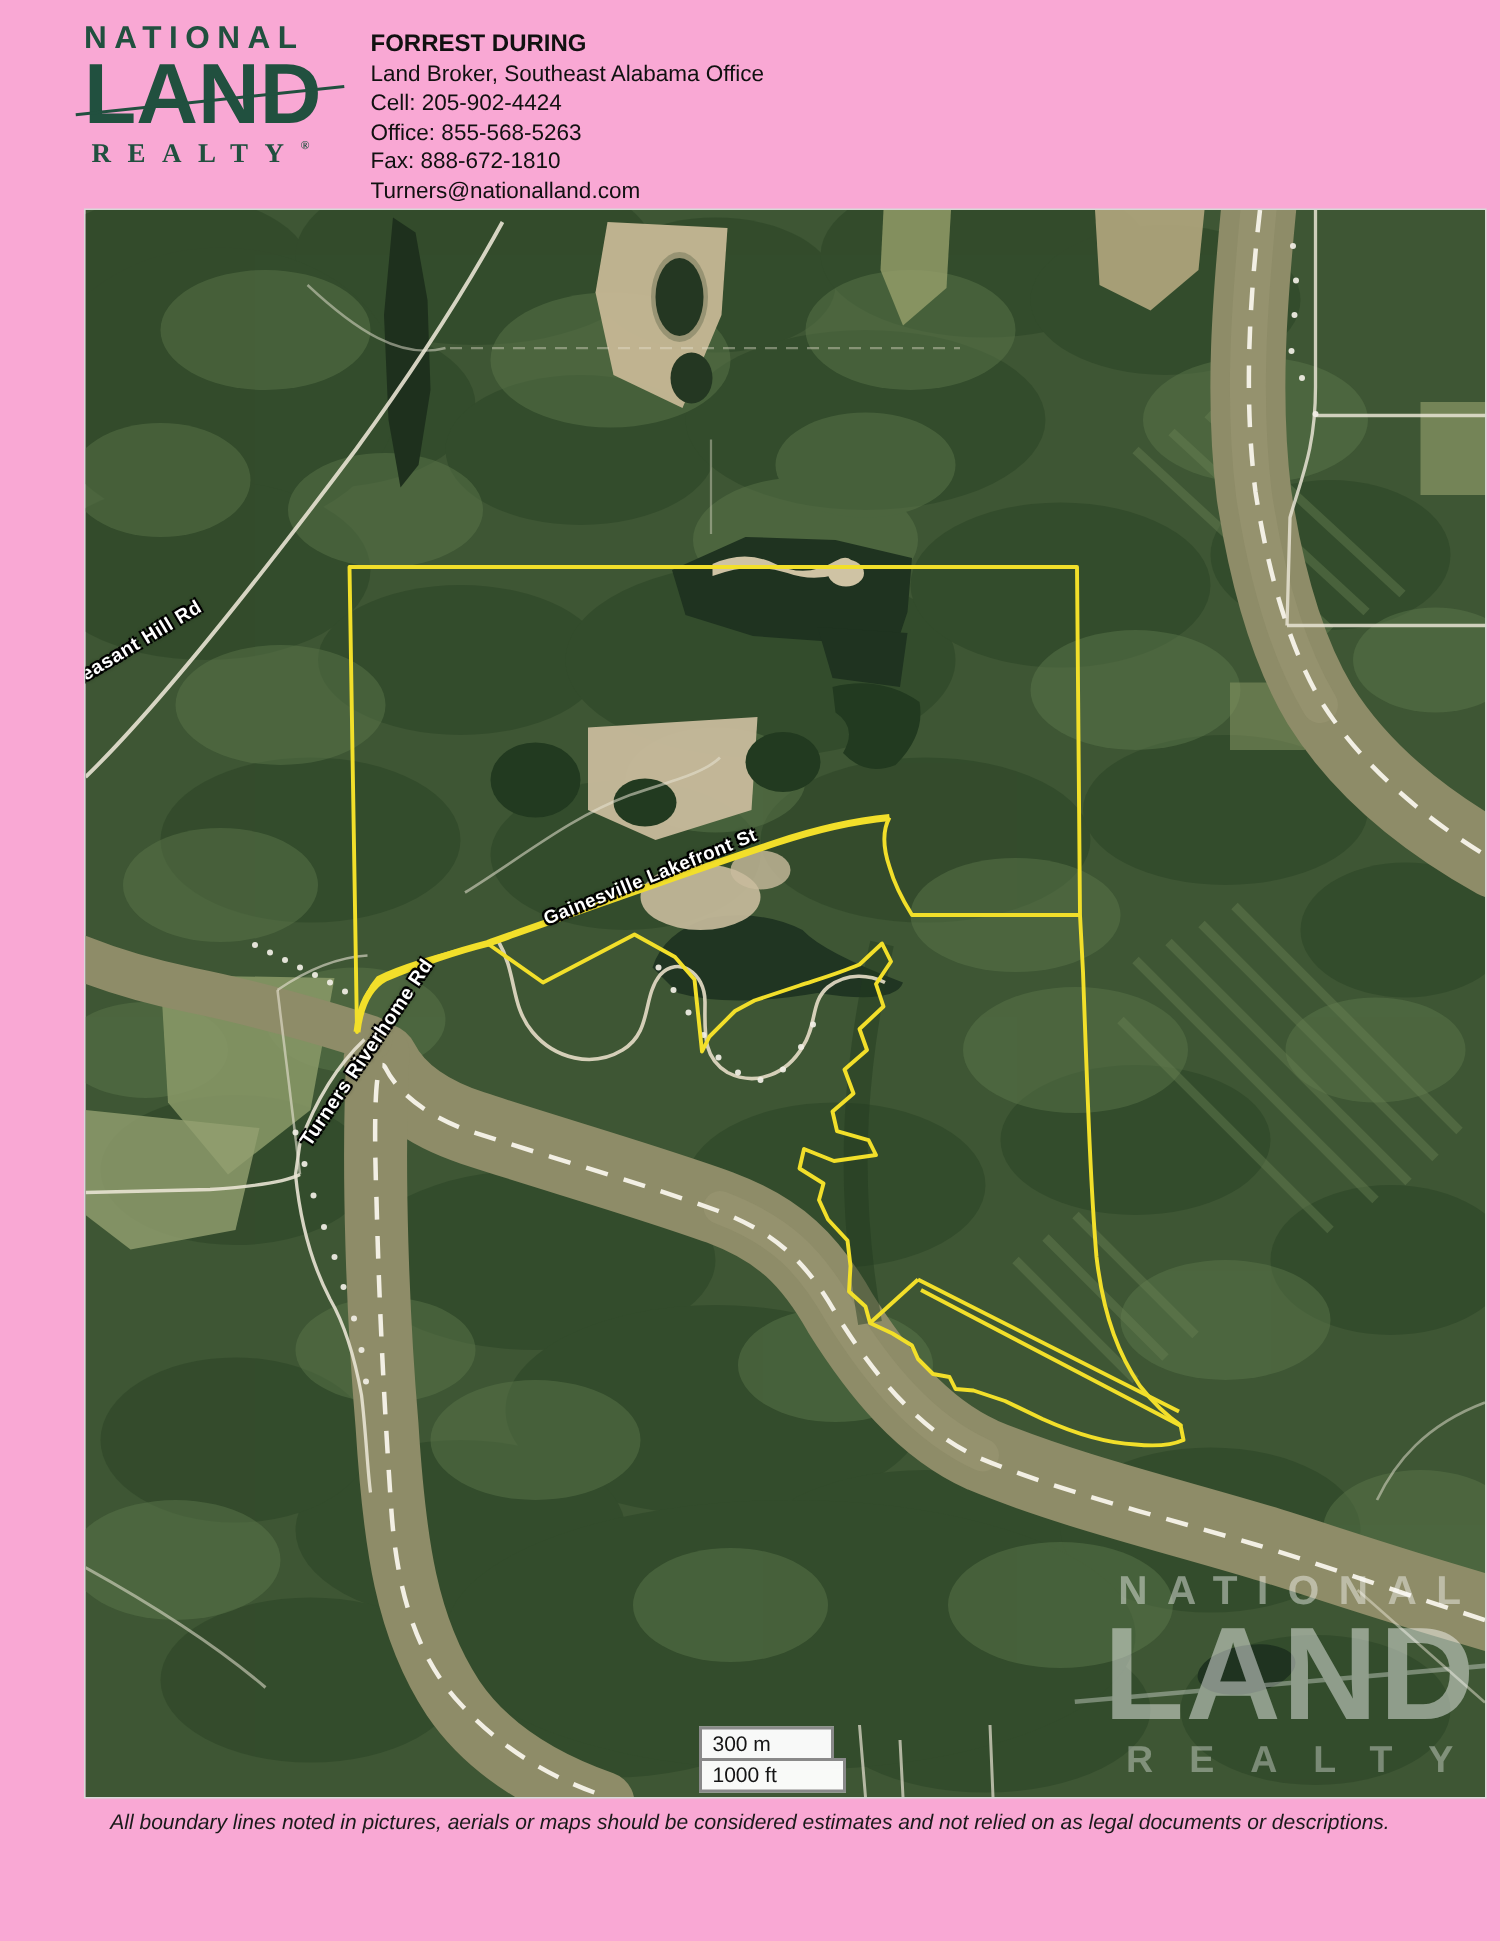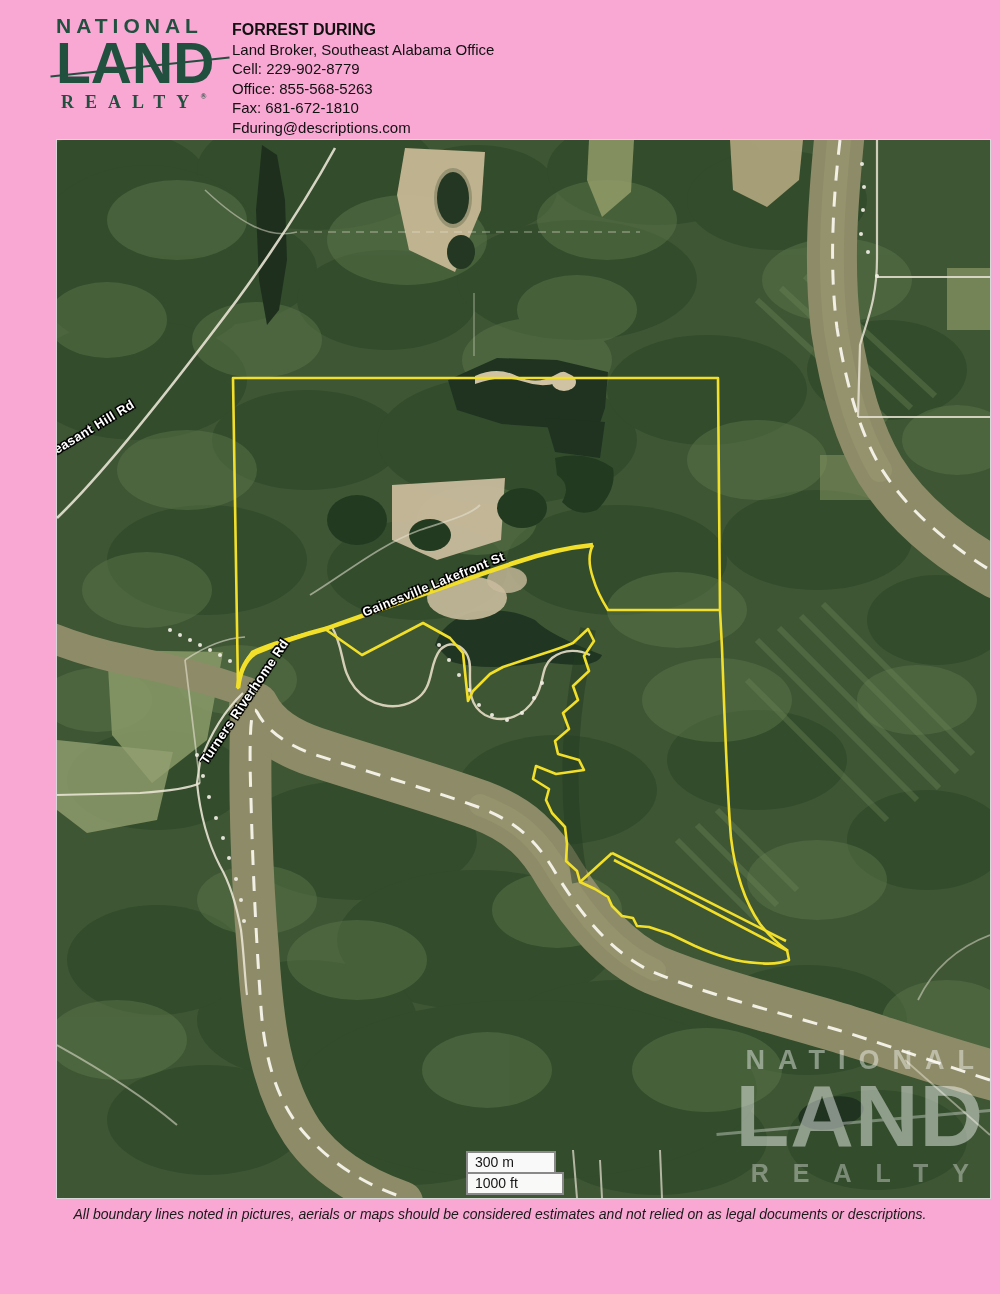--- a/index.html
+++ b/index.html
@@ -9,21 +9,21 @@
   
   #logo{position:absolute;left:56px;top:14px;width:190px;color:#21503f;}
   .logo-top{font-size:21px;font-weight:bold;letter-spacing:5px;white-space:nowrap;}
   .logo-land{position:relative;display:inline-block;font-size:57px;font-weight:800;
              letter-spacing:0px;line-height:.95;margin-top:-2px;}
   .logo-swoosh{position:absolute;left:-6px;right:-16px;top:56%;
                border-top:2.5px solid #21503f;transform:rotate(-6deg);}
   .logo-bottom{font-size:18px;font-weight:bold;letter-spacing:11px;margin-top:2px;
                padding-left:5px;white-space:nowrap;font-family:Liberation Serif, serif;}
   .logo-reg{font-size:8px;vertical-align:top;letter-spacing:0;}
-  #contact{position:absolute;left:232px;top:20px;color:#111;font-size:15px;line-height:19.5px;}
+  #contact{position:absolute;left:247px;top:20px;color:#111;font-size:15px;line-height:19.5px;}
   #contact .cname{font-size:16px;font-weight:bold;}
 
   
   #map{position:absolute;left:57px;top:140px;width:933px;height:1058px;overflow:hidden;
        background:#3e5634;outline:1px solid #d8d8d8;}
   #map svg{position:absolute;left:0;top:0;}
   .roadlabel{position:absolute;font-weight:bold;font-size:13px;color:#ffffff;white-space:nowrap;
              letter-spacing:.4px;transform-origin:0 50%;
              text-shadow:-1.3px -1.3px 0 #000,1.3px -1.3px 0 #000,-1.3px 1.3px 0 #000,
                           1.3px 1.3px 0 #000,0 0 3px #000;}
@@ -63,24 +63,24 @@
     <div class="logo-land">
       <span>LAND</span>
       <span class="logo-swoosh"></span>
     </div>
     <div class="logo-bottom"><span>REALTY</span><span class="logo-reg">®</span></div>
   </div>
 
   <div id="contact">
     <div class="cname">FORREST DURING</div>
     <div>Land Broker, Southeast Alabama Office</div>
-    <div>Cell: 229-902-8779</div>
+    <div>Cell: 205-902-4424</div>
     <div>Office: 855-568-5263</div>
-    <div>Fax: 681-672-1810</div>
-    <div>Fduring@descriptions.com</div>
+    <div>Fax: 888-672-1810</div>
+    <div>Turners@nationalland.com</div>
   </div>
 
   <div id="map">
     <svg width="933" height="1058" viewBox="0 0 933 1058">
 
       <rect x="0" y="0" width="933" height="1058" fill="#3e5634"></rect>
 
       <g fill="#2b4426" opacity="0.55">
         <ellipse cx="60" cy="40" rx="90" ry="50"></ellipse>
           <ellipse cx="260" cy="30" rx="120" ry="60"></ellipse>

